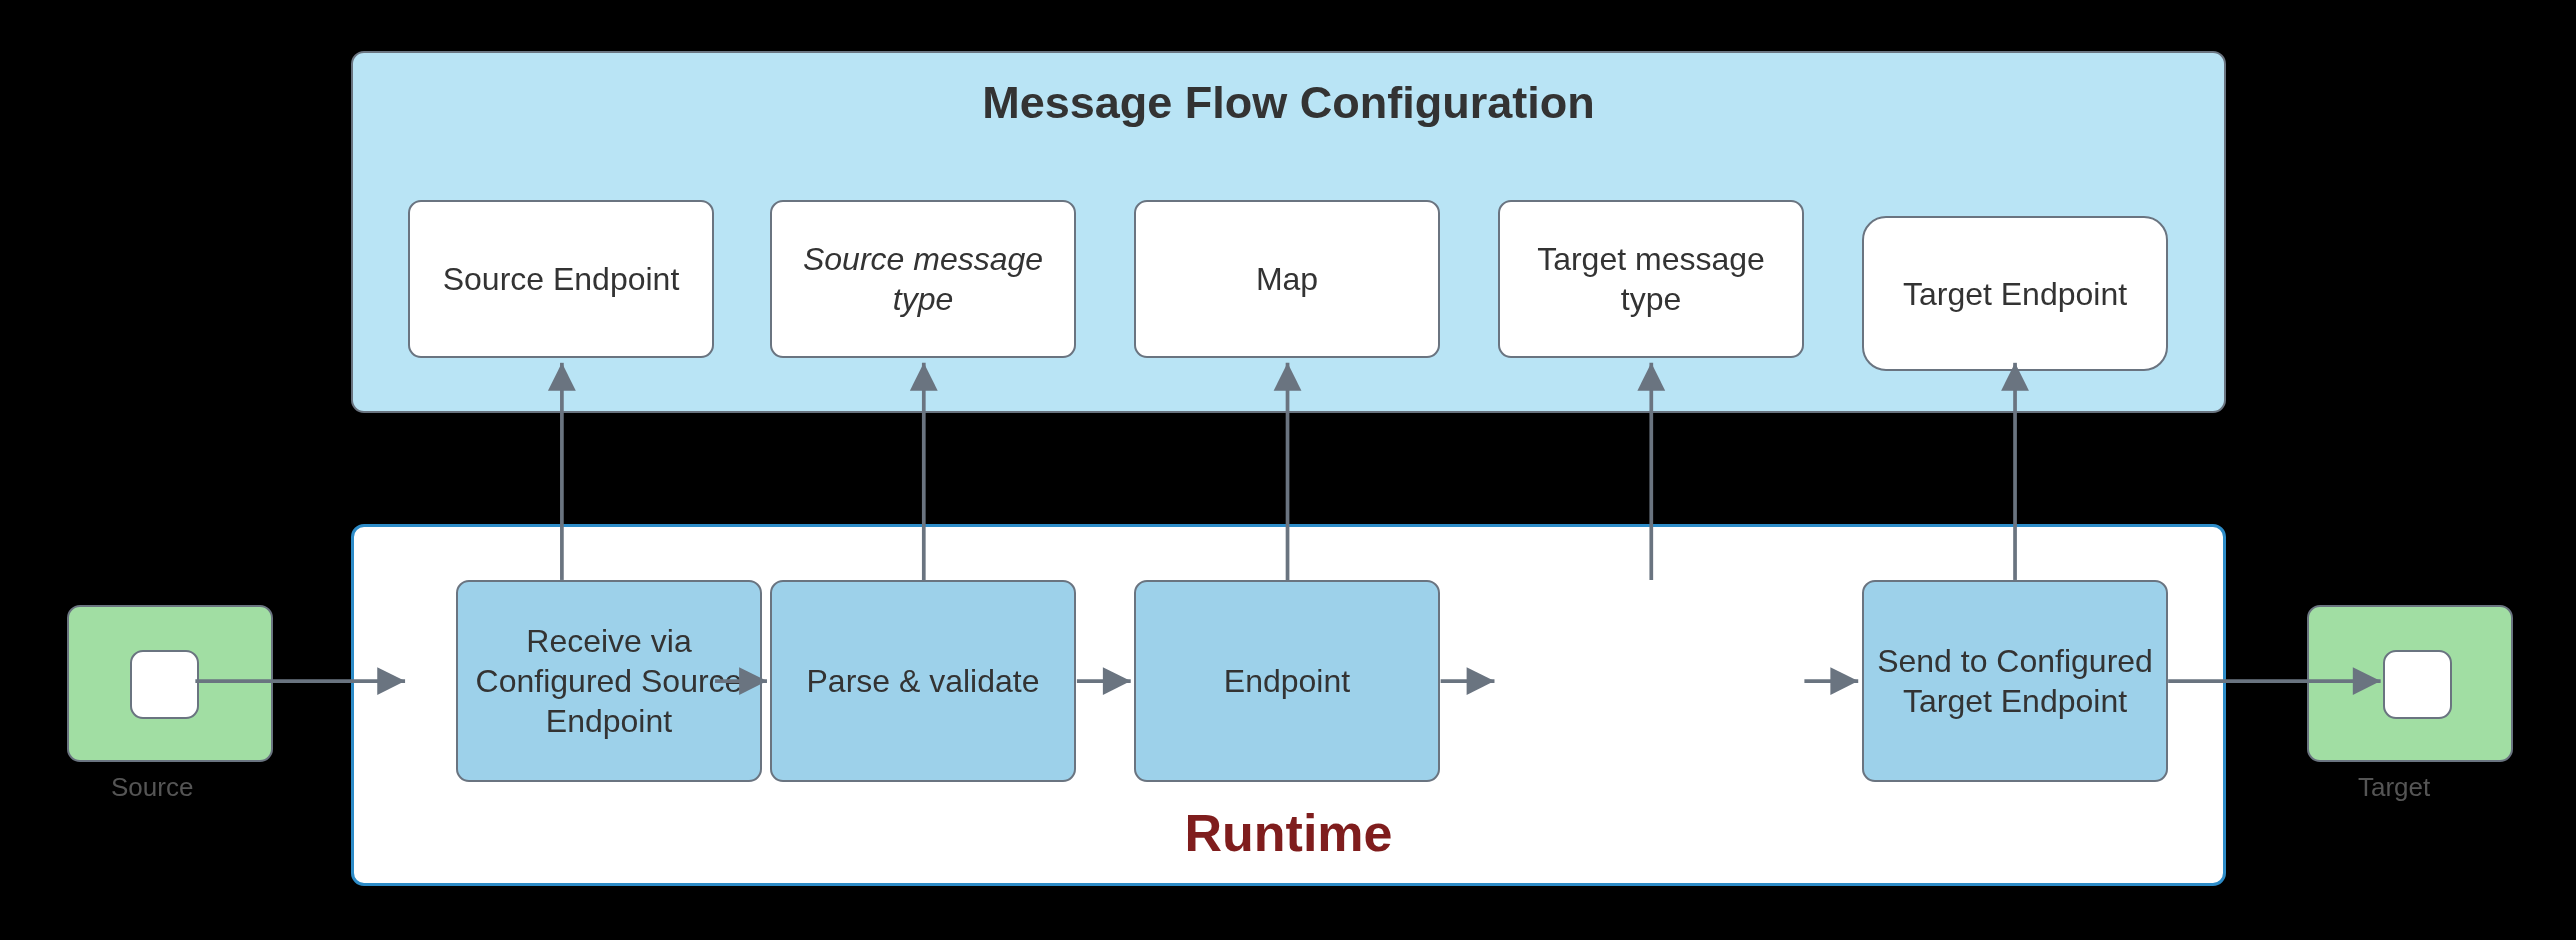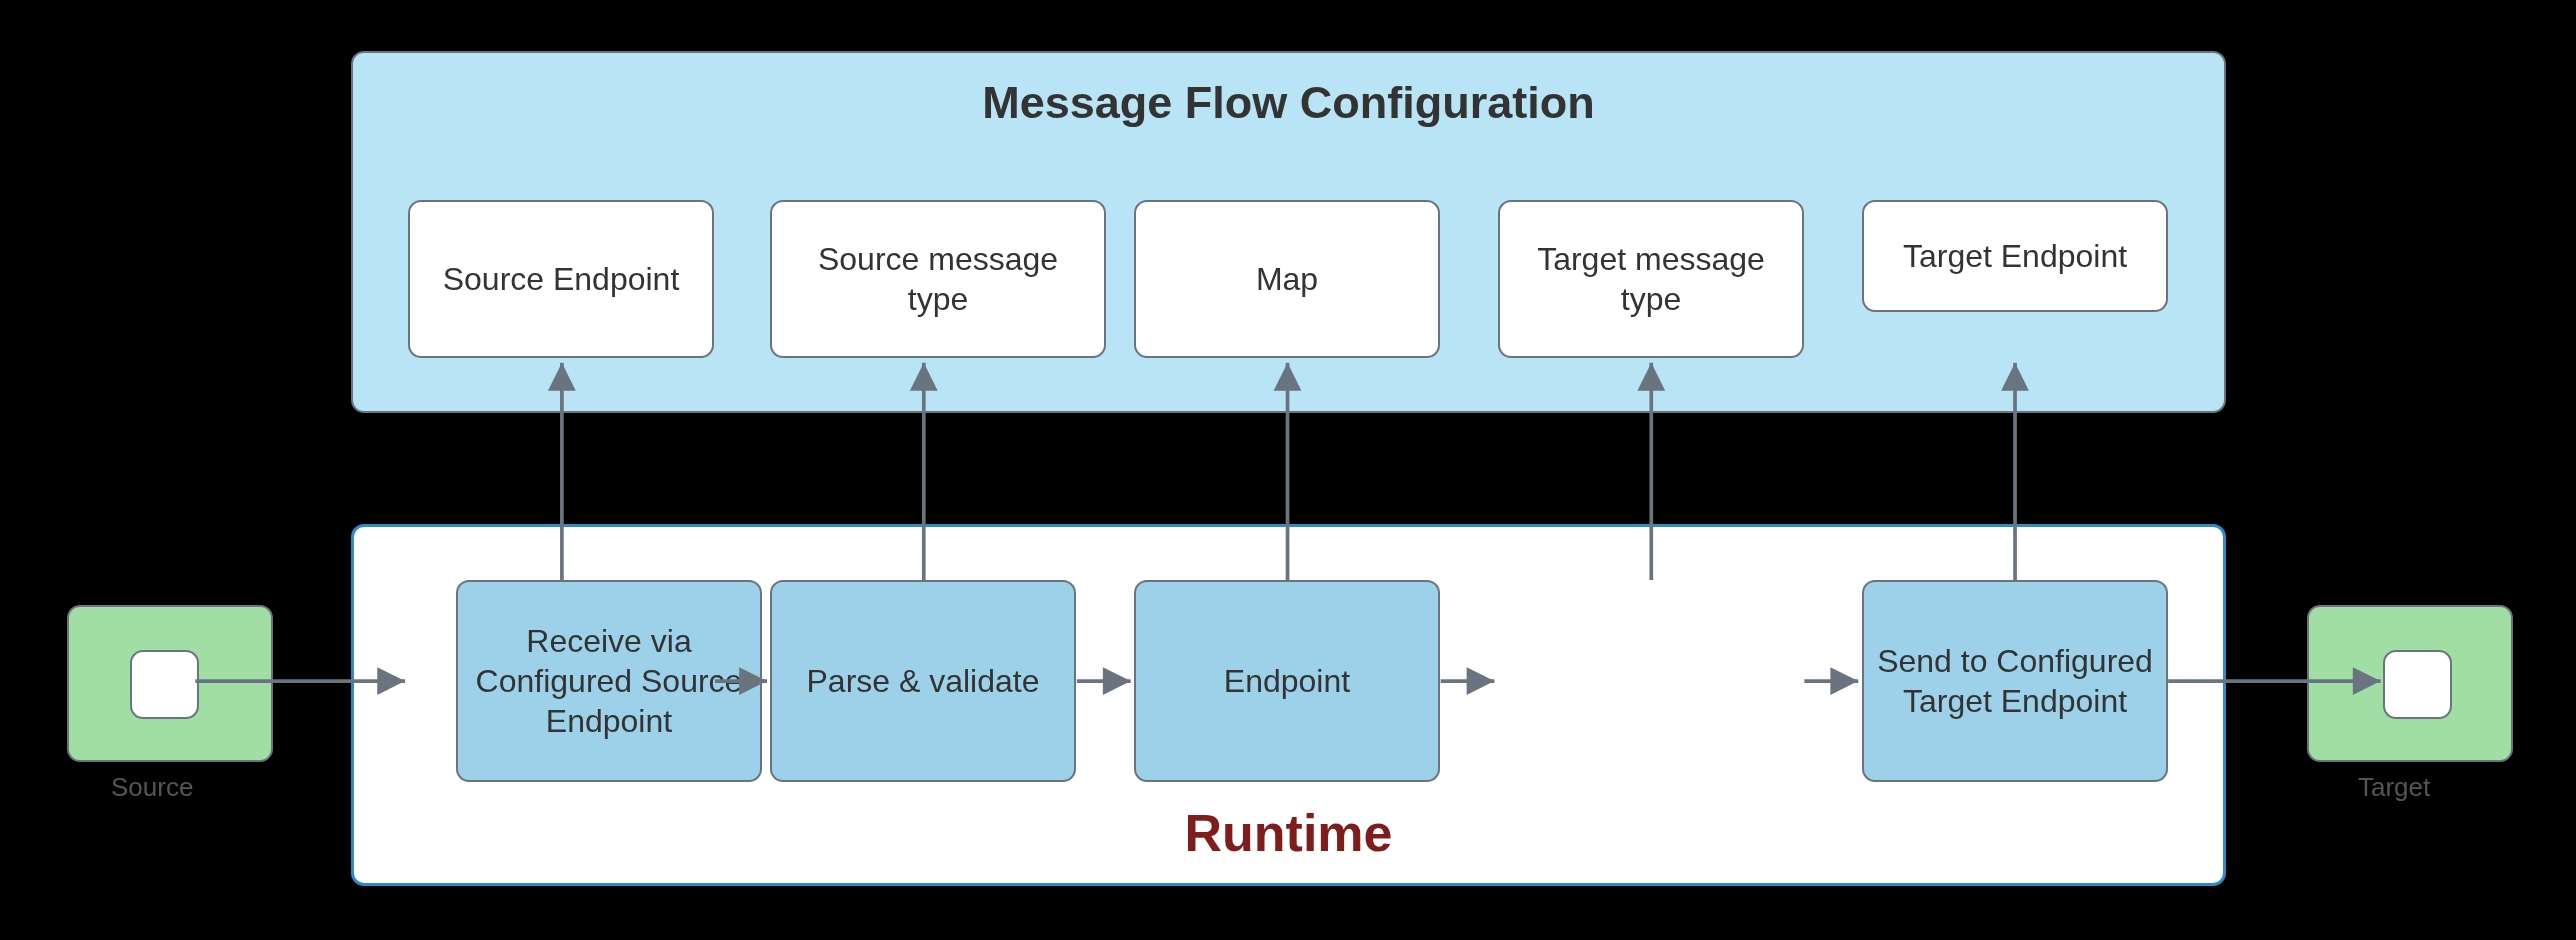--- a/index.html
+++ b/index.html
@@ -91,30 +91,30 @@
 
 <div class="canvas">
 
   <div class="box config-panel" style="left:351px; top:51px; width:1875px; height:362px;">
     <div class="config-title">Message Flow Configuration</div>
   </div>
 
   <div class="box config-cell" style="left:408px; top:200px; width:306px; height:158px;">
     <span>Source Endpoint</span>
   </div>
-  <div class="box config-cell" style="left:770px; top:200px; width:336px; height:158px;">
+  <div class="box config-cell" style="left:770px; top:200px; width:306px; height:158px;font-style:italic;">
     <span>Source message type</span>
   </div>
   <div class="box config-cell" style="left:1134px; top:200px; width:306px; height:158px;">
     <span>Map</span>
   </div>
   <div class="box config-cell" style="left:1498px; top:200px; width:306px; height:158px;">
     <span>Target message type</span>
   </div>
-  <div class="box config-cell" style="left:1862px; top:200px; width:306px; height:112px;">
+  <div class="box config-cell" style="left:1862px; top:216px; width:306px; height:155px;border-radius:24px;">
     <span>Target Endpoint</span>
   </div>
 
   <div class="box runtime-panel" style="left:351px; top:524px; width:1875px; height:362px;">
     <div class="runtime-title">Runtime</div>
   </div>
 
   <div class="box runtime-cell" style="left:408px; top:580px; width:306px; height:202px;margin-left:48px;">
     <span>Receive via Configured Source Endpoint</span>
   </div>

